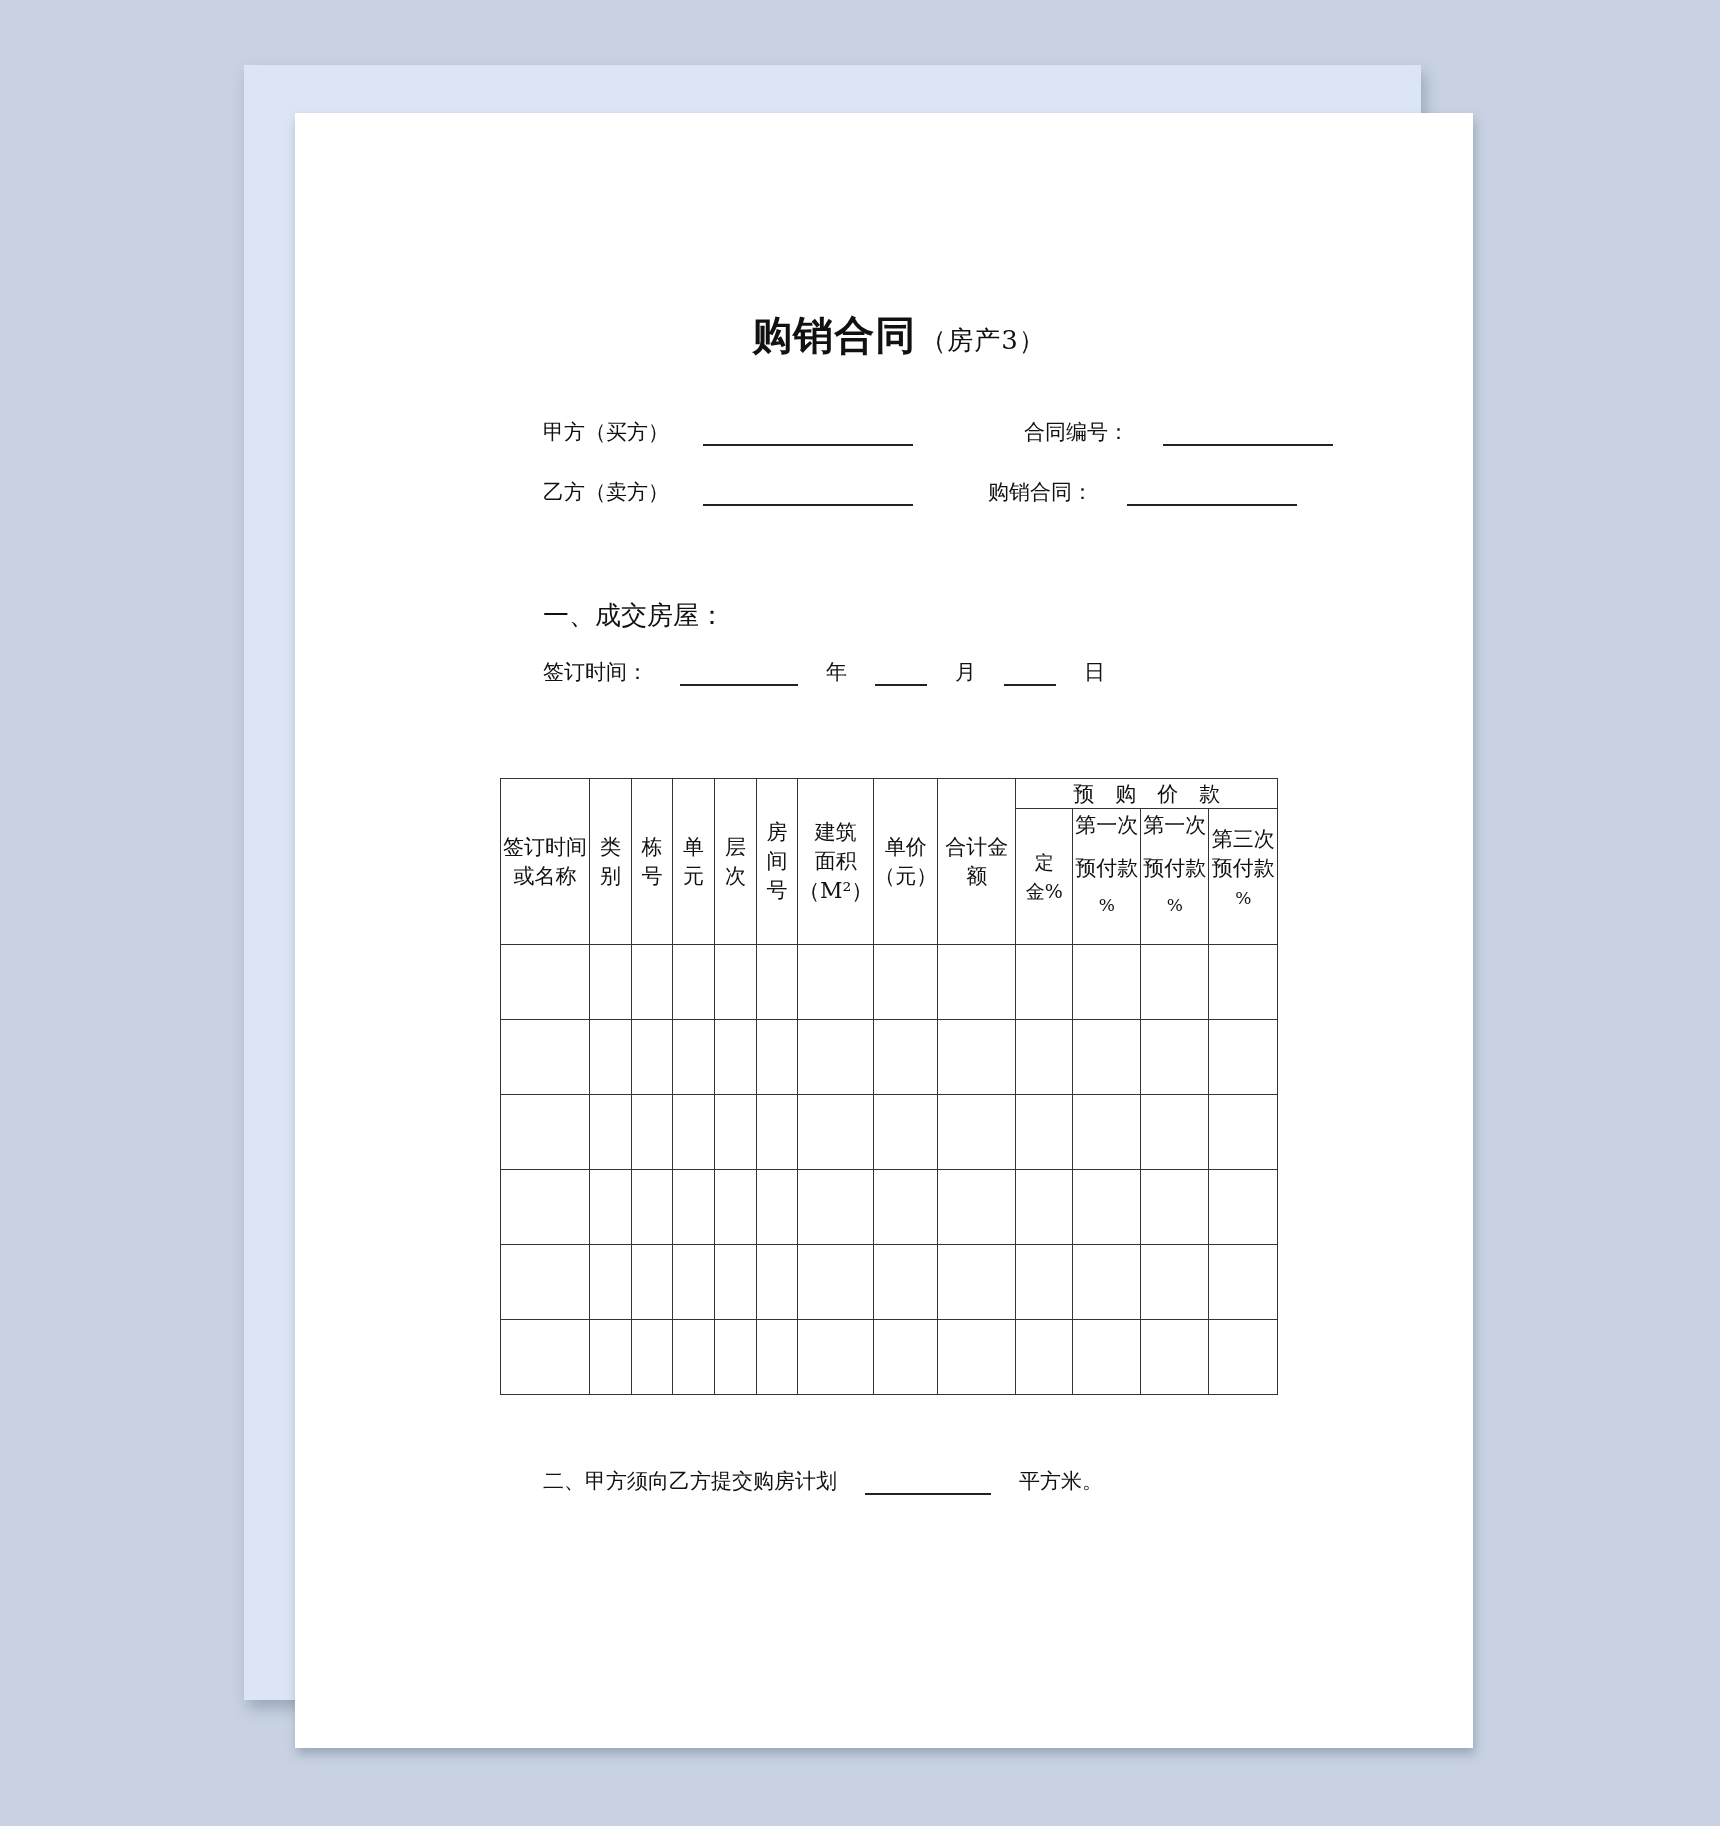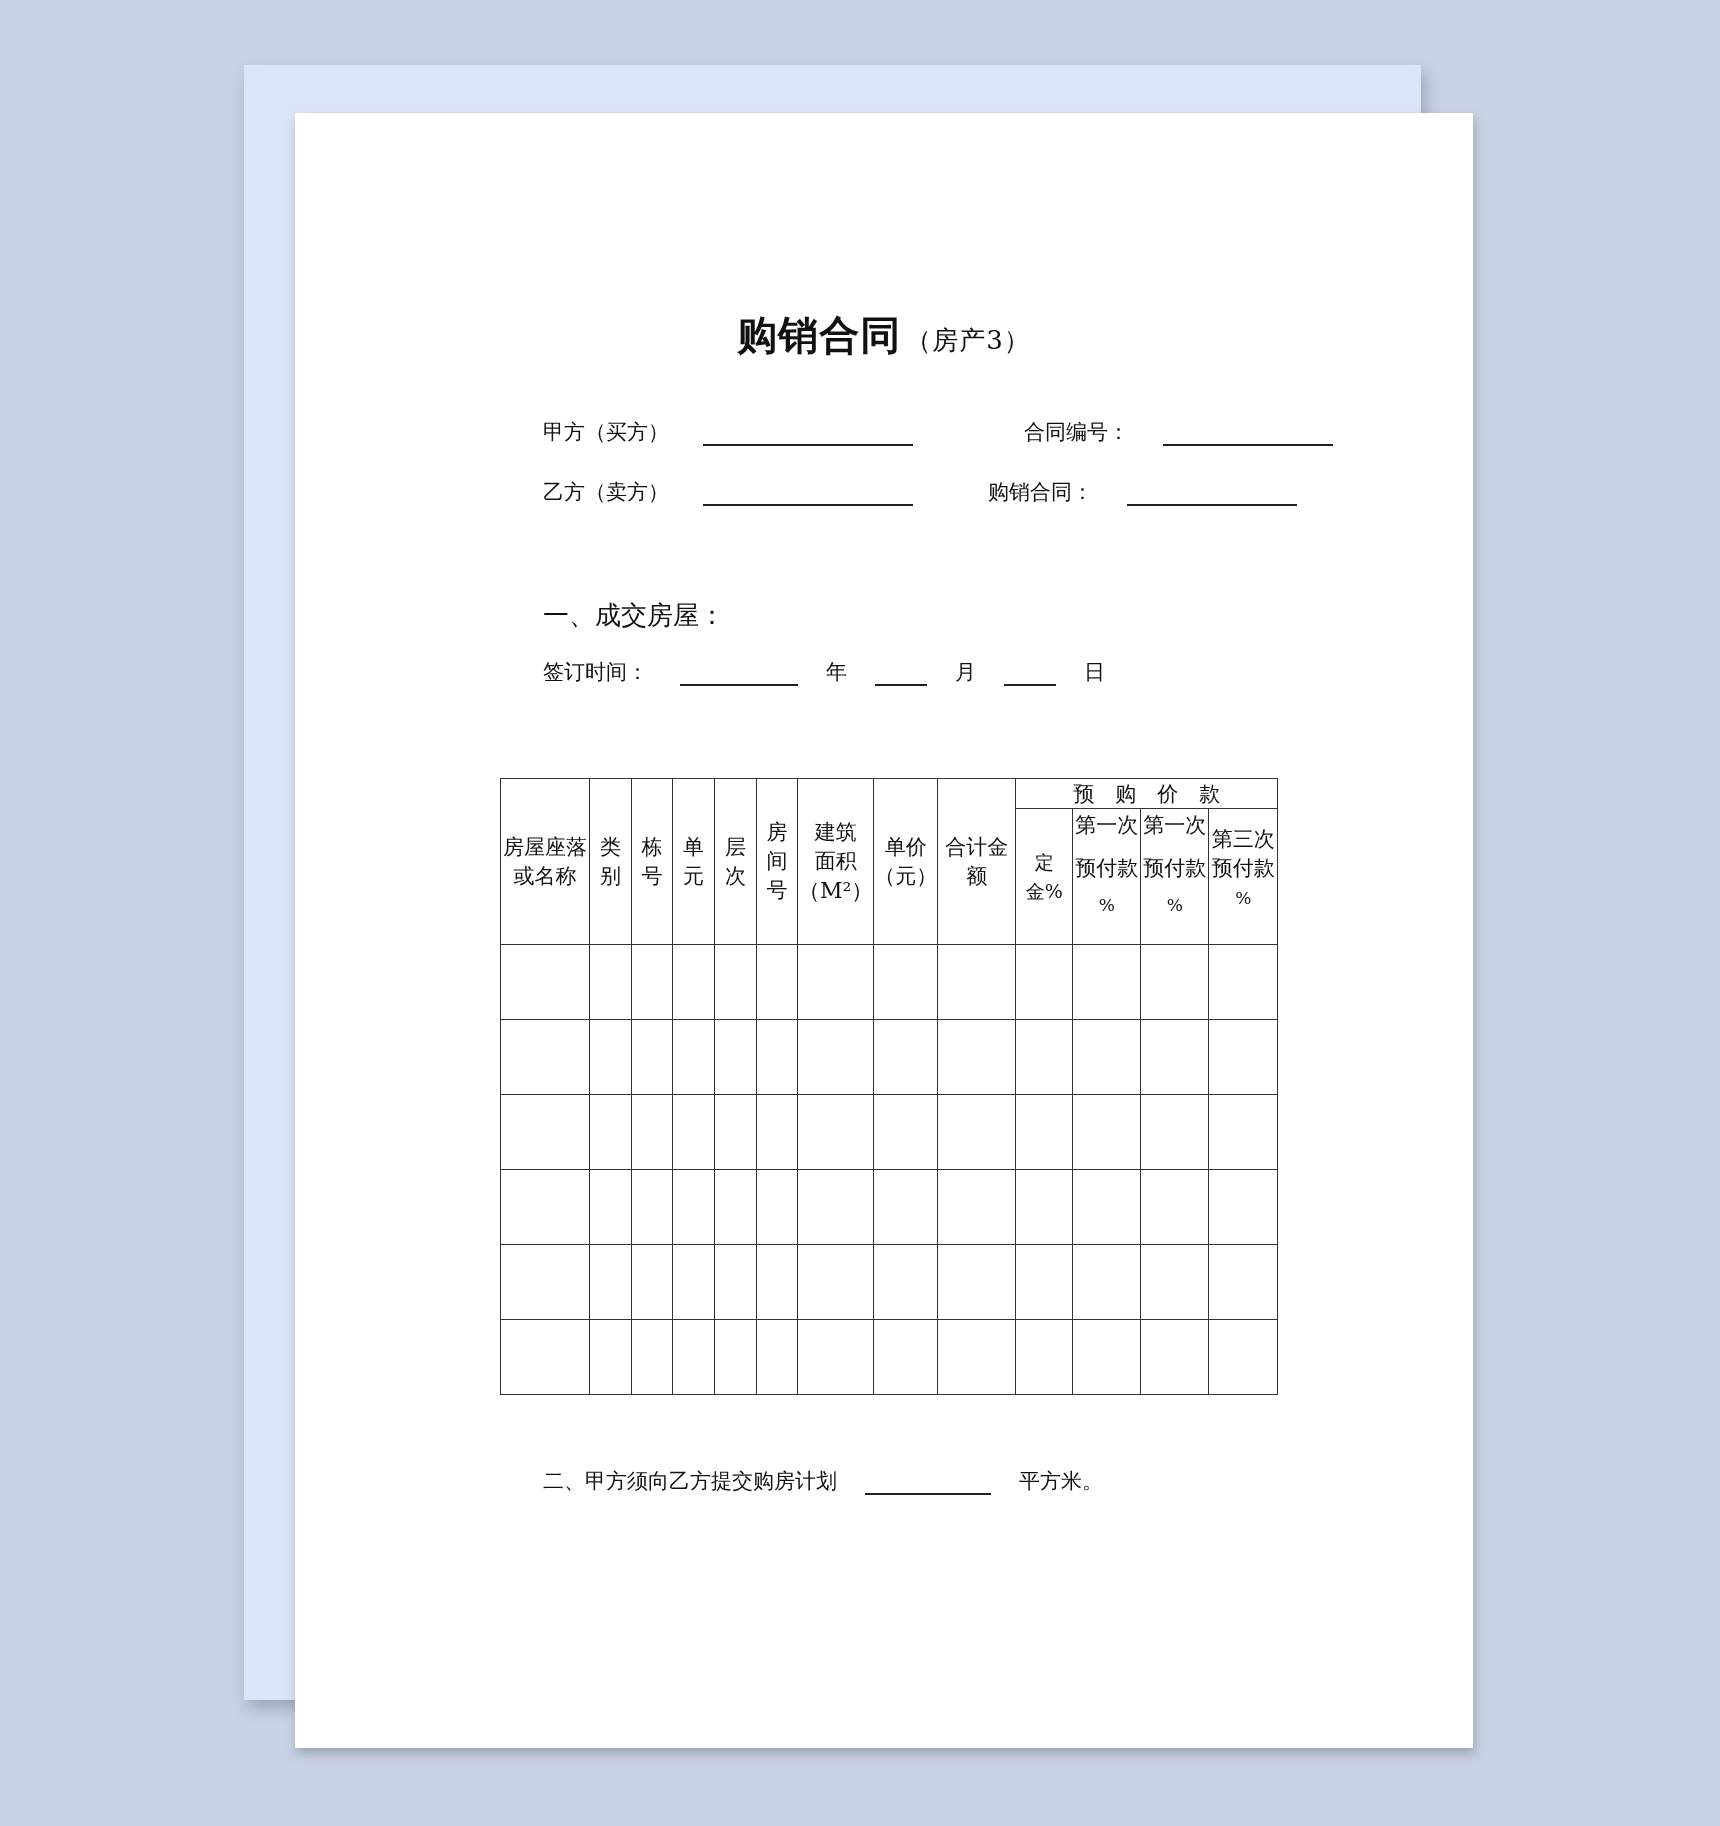--- a/index.html
+++ b/index.html
@@ -17,21 +17,21 @@
   }
   .front-page {
     position: absolute; left: 295px; top: 113px; width: 1178px; height: 1635px;
     background: #ffffff;
     box-shadow: 2px 6px 10px rgba(70,85,110,0.35);
   }
   .abs { position: absolute; }
   .title {
     left: 0; width: 100%; top: 195px; text-align: center;
     font-family: "DejaVu Sans", "Liberation Sans", sans-serif;
-    font-size: 40px; font-weight: bold; letter-spacing: 1px;
+    font-size: 40px; font-weight: bold; letter-spacing: 1px; padding-left: 15px;
   }
   .title .sub {
     font-family: "DejaVu Serif", serif;
     font-size: 26px; font-weight: normal; margin-left: 4px;
   }
   .field { font-size: 21px; white-space: nowrap; display: flex; align-items: flex-end; gap: 28px; }
   .line { display: inline-block; border-bottom: 2px solid #222; height: 22px; }
   .section { font-size: 26px; white-space: nowrap; }
   table.grid {
     position: absolute; left: 205px; top: 665px;
@@ -97,21 +97,21 @@
         <col style="width:64px">
       <col style="width:78px">
         <col style="width:57px">
         <col style="width:68px">
         <col style="width:68px">
         <col style="width:69px">
     </colgroup>
     <tbody>
         <tr style="height:30px;">
       <td rowspan="2">
-        <span>房屋座落</span><br>
+        <span>签订时间</span><br>
         <span>或名称</span>
       </td>
       <td rowspan="2">
         <span>类</span><br>
         <span>别</span>
       </td>
       <td rowspan="2">
         <span>栋</span><br>
         <span>号</span>
       </td>

